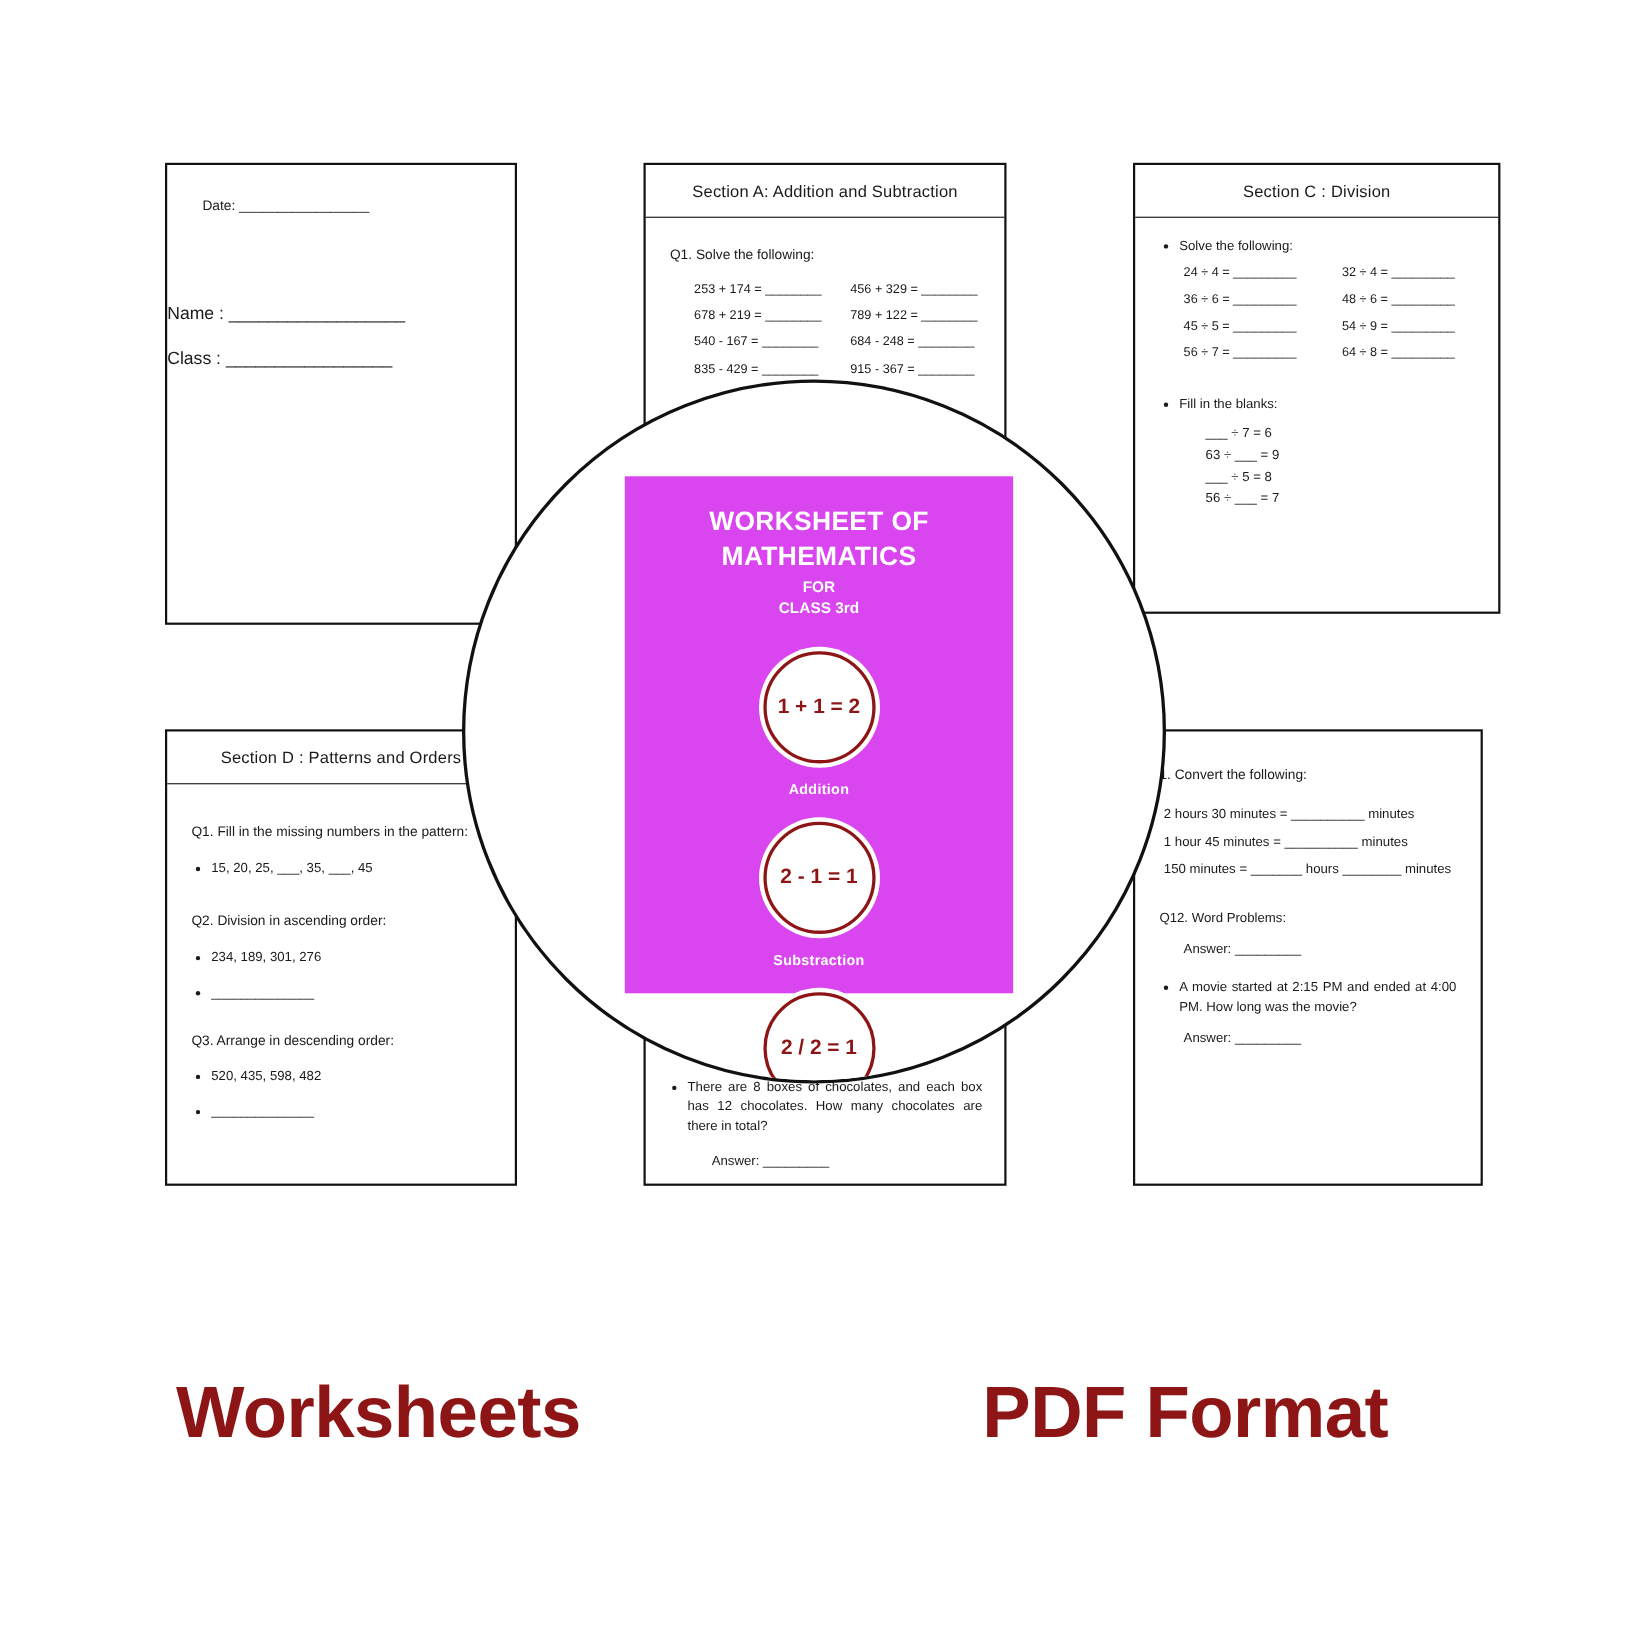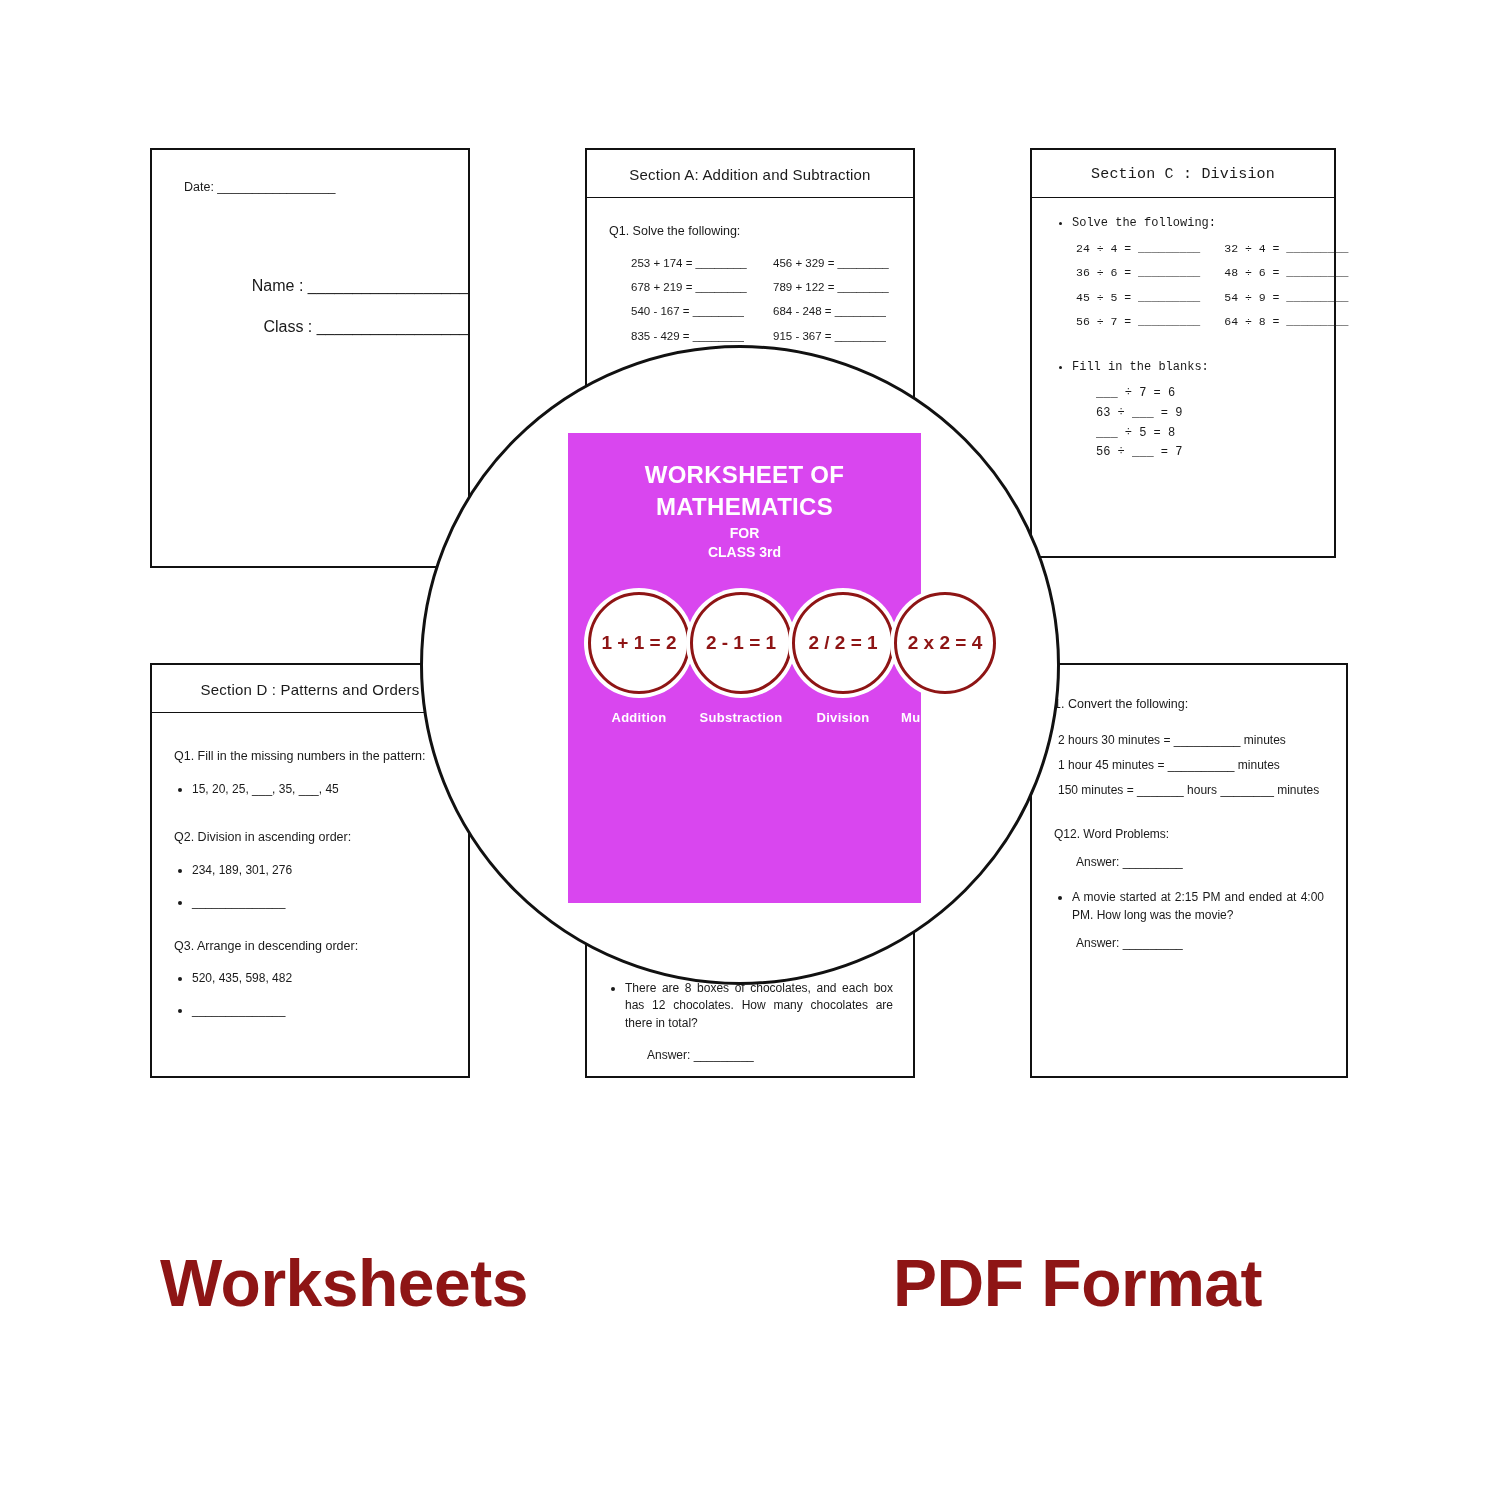--- a/index.html
+++ b/index.html
@@ -65,37 +65,37 @@
   
   #sheet-name { left: 150px; top: 148px; width: 320px; height: 420px; }
   #sheet-name .date-row {
     font-size: 12.5px;
     padding: 30px 0 0 32px;
   }
   #sheet-name .fields {
     margin-top: 72px;
     font-size: 16px;
     line-height: 2.55;
-    text-align: right;
+    text-align: left;
   }
   #sheet-name .fields div { white-space: nowrap; }
 
   
   #sheet-a { left: 585px; top: 148px; width: 330px; height: 930px; }
   #sheet-a .word-block {
     position: absolute;
     left: 0; right: 0; bottom: 14px;
     padding: 0 20px;
     font-size: 12px;
   }
   #sheet-a .word-block li { text-align: justify; line-height: 1.45; }
   #sheet-a .answer { padding-left: 40px; margin-top: 16px; font-size: 12px;}
 
   
-  #sheet-c { left: 1030px; top: 148px; width: 306px; height: 410px; font-family: Liberation Mono, monospace; }
+  #sheet-c { left: 1030px; top: 148px; width: 334px; height: 410px; }
   #sheet-c .fill-list {
     padding-left: 42px;
     font-size: 12px;
     line-height: 1.65;
     margin-top: 6px;
   }
 
   
   #sheet-d { left: 150px; top: 663px; width: 320px; height: 415px; }
 
@@ -146,21 +146,21 @@
   }
   #cover-card .c-for,
   #cover-card .c-class {
     font-size: 14px;
     font-weight: bold;
     line-height: 1.35;
   }
   .ops-grid {
     margin-top: 30px;
     display: grid;
-    grid-template-columns: 1fr 1fr 1fr 1fr;
+    grid-template-columns: 1fr;
     row-gap: 22px;
   }
   .op { display: flex; flex-direction: column; align-items: center; }
   .op-circle {
     width: 96px; height: 96px;
     border-radius: 50%;
     background: #ffffff;
     color: #8e1515;
     border: 3px solid #8e1515;
     box-shadow: 0 0 0 4px #ffffff;

